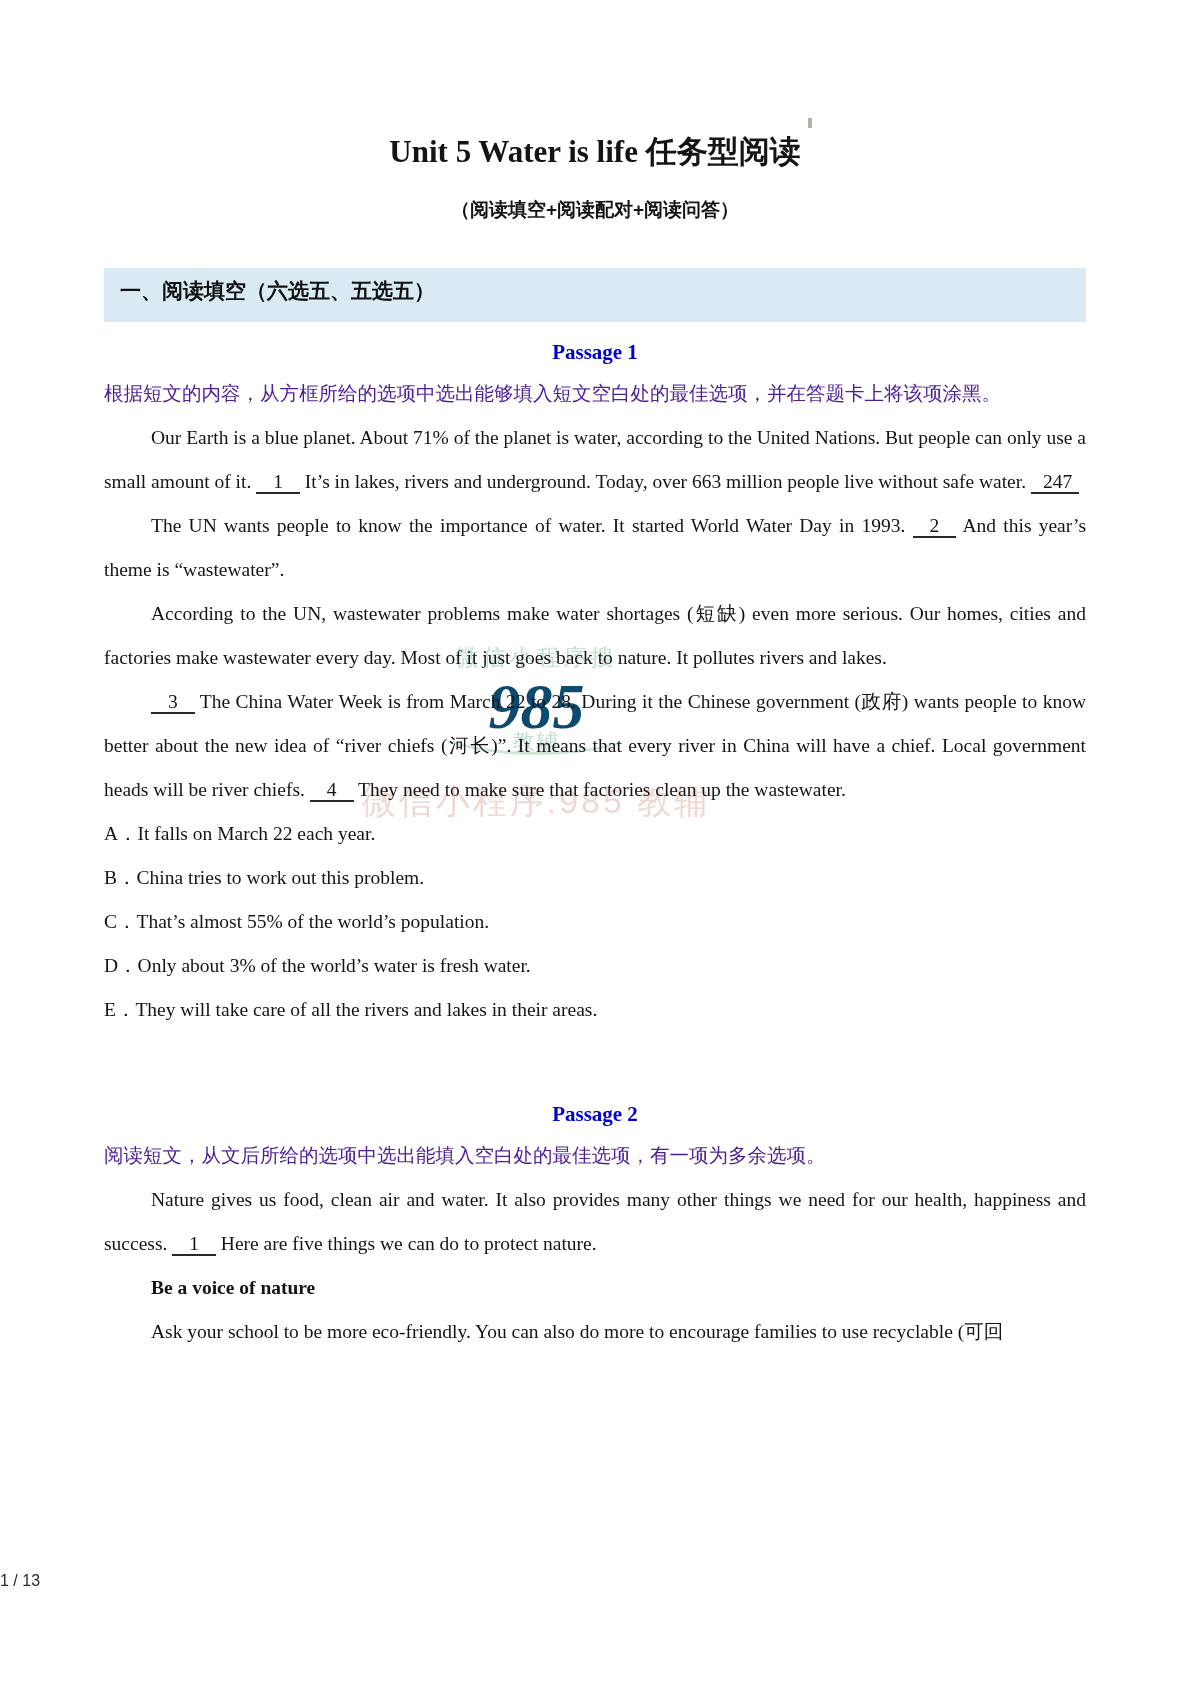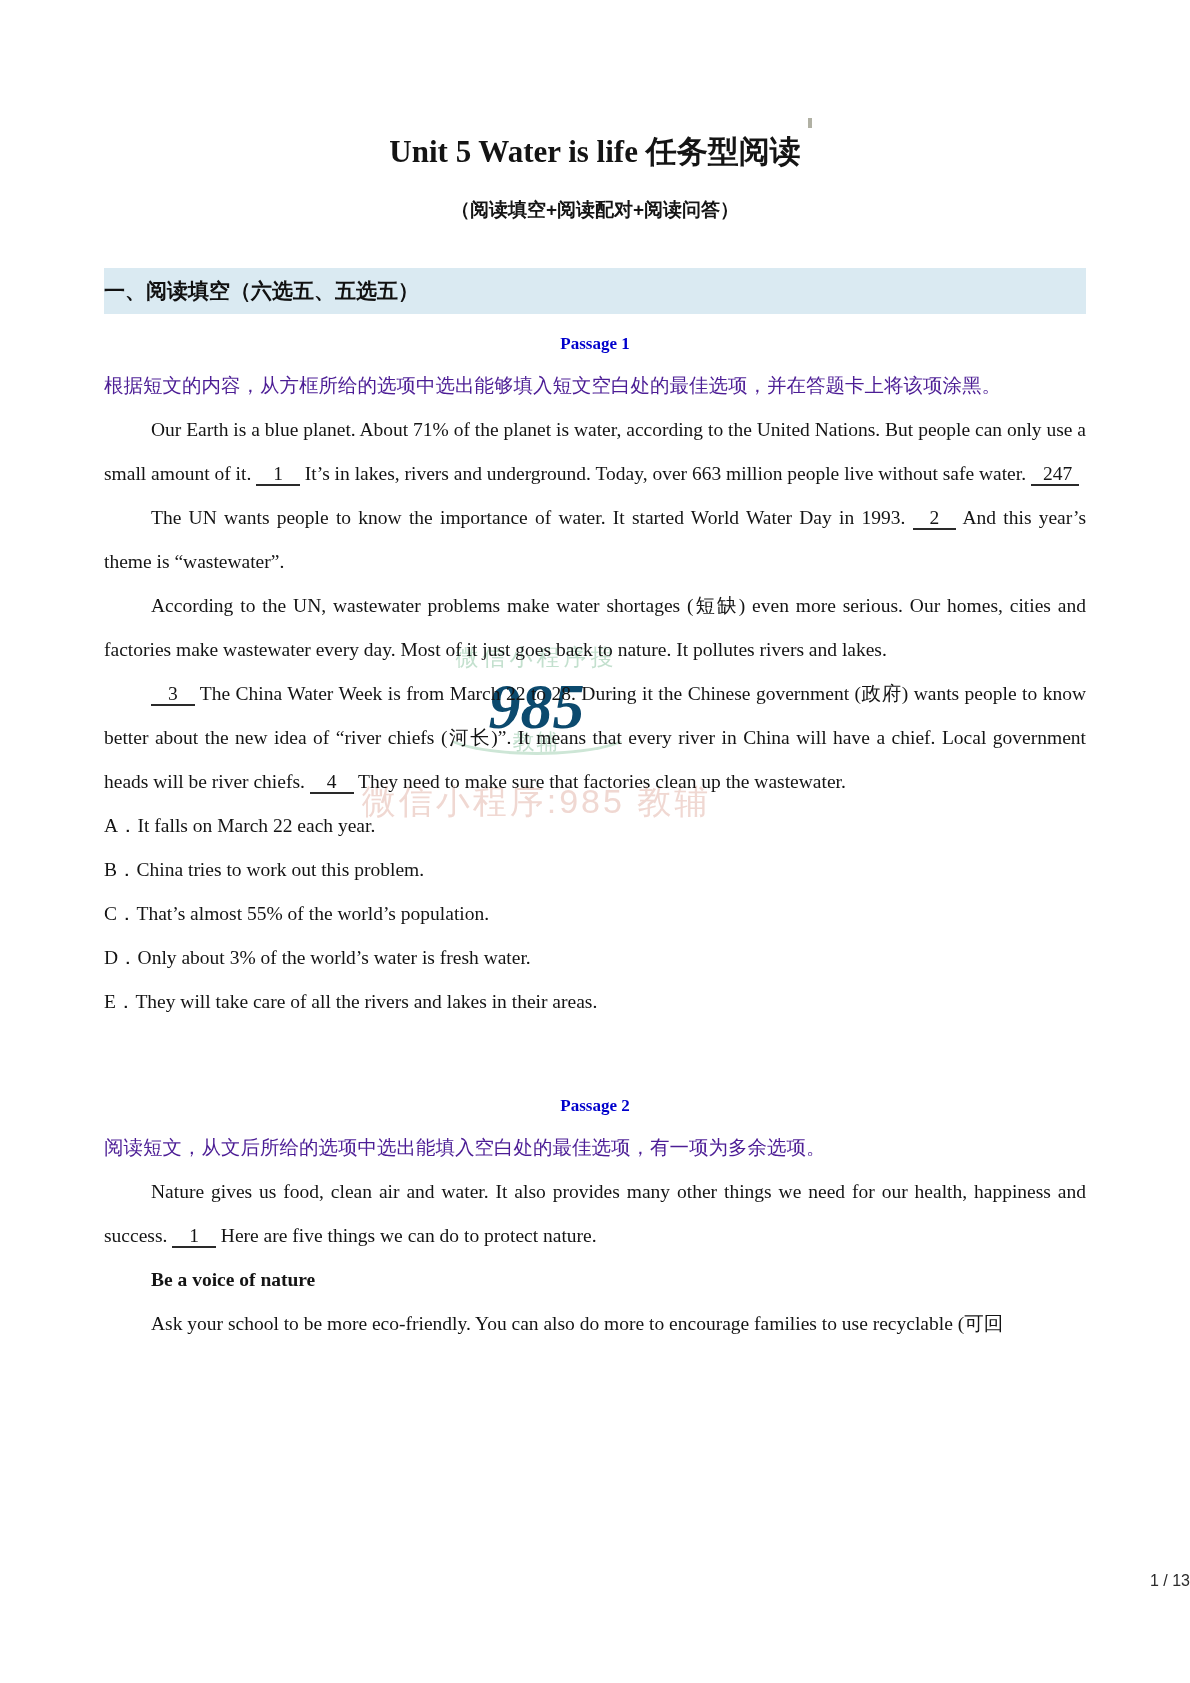--- a/index.html
+++ b/index.html
@@ -19,47 +19,47 @@
     font-family:"Liberation Serif","DejaVu Serif",serif;
   }
   .subtitle{
     margin:20px 0 0 0;
     text-align:center;
     font-size:19px;line-height:36px;font-weight:bold;
     font-family:"Liberation Sans","DejaVu Sans",sans-serif;
   }
   .section-bar{
     margin-top:40px;
-    height:46px;line-height:46px;
+    height:54px;line-height:46px;
     background:#daeaf2;
     font-family:"Liberation Sans","DejaVu Sans",sans-serif;
     font-size:21px;font-weight:bold;color:#111;
-    padding-left:0;
+    padding-left:16px;
   }
   .passage-heading{
     margin:10px 0 0 0;
     text-align:center;
     color:#0000cc;
-    font-size:17px;line-height:40px;font-weight:bold;
+    font-size:21px;line-height:40px;font-weight:bold;
   }
   .passage-heading.second{margin-top:62px;}
   p{margin:0;font-size:19.5px;line-height:44px;}
   .zh{color:#4c1d95;}
   .en{text-align:justify;}
   .indent{text-indent:47px;}
   .subhead{font-weight:bold;text-indent:47px;}
   .option{text-align:left;}
   .blank{
     border-bottom:2px solid #2a2a2a;
     padding:0 17px;
   }
   .blank.wide{padding:0 7px 0 12px;}
   .footer{
     position:absolute;left:0;right:0;top:1572px;
-    text-align:right;z-index:2;
+    text-align:left;z-index:2;
     font-family:"Liberation Sans","DejaVu Sans",sans-serif;
     font-size:16px;color:#2b2b2b;
   }
   .top-artifact{
     position:absolute;left:808px;top:118px;width:4px;height:10px;
     background:#90907e;opacity:.7;z-index:2;
   }
   
   .watermark{
     position:absolute;left:0;top:642px;width:1041px;

